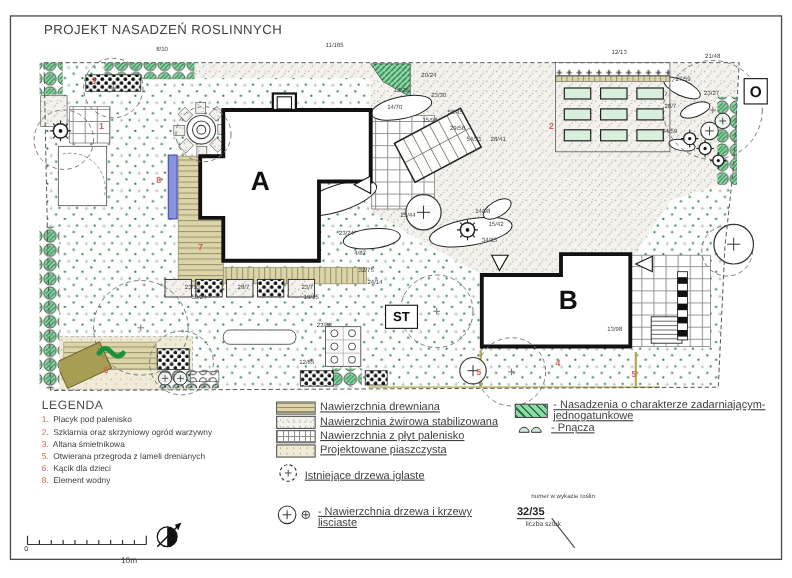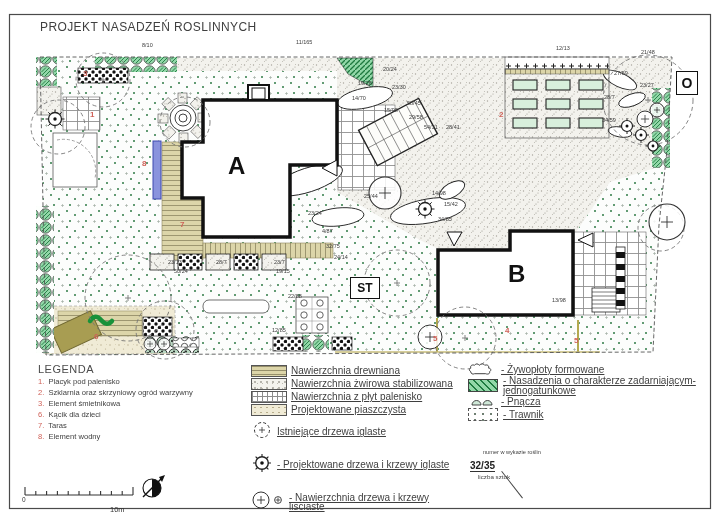--- a/index.html
+++ b/index.html
@@ -406,23 +406,23 @@
       <span class="plant" style="left: 288px; top: 293px;">22/88</span>
       <span class="plant" style="left: 272px; top: 327px;">12/85</span>
       <span class="plant" style="left: 552px; top: 297px;">13/98</span>
     </div>
 
   <div id="legend-left">
     <div id="legend-heading">LEGENDA</div>
     <div id="legend-items">
         <div class="li-row"><span class="li-num">1.</span><span> Placyk pod palenisko</span></div>
         <div class="li-row"><span class="li-num">2.</span><span> Szklarnia oraz skrzyniowy ogród warzywny</span></div>
-        <div class="li-row"><span class="li-num">3.</span><span> Element śmietnikowa</span></div>
+        <div class="li-row"><span class="li-num">3.</span><span> Altana śmietnikowa</span></div>
+        <div class="li-row"><span class="li-num">5.</span><span> Otwierana przegroda z lameli drenianych</span></div>
         <div class="li-row"><span class="li-num">6.</span><span> Kącik dla dzieci</span></div>
-        <div class="li-row"><span class="li-num">7.</span><span> Taras</span></div>
         <div class="li-row"><span class="li-num">8.</span><span> Element wodny</span></div>
       </div>
   </div>
 
   <div id="legend-mid">
     <div id="legend-surfaces">
         <div class="sw-row">
           <span class="swatch sw-wood"></span>
           <span class="sw-label">Nawierzchnia drewniana</span>
         </div>
@@ -440,69 +440,47 @@
         </div>
       </div>
     <div id="legend-trees">
         <div class="tree-row mt4">
           <span style="margin-right: 4px;"><svg width="22" height="20" viewBox="0 0 22 20">
               <circle cx="11" cy="10" r="7.5" fill="none" stroke="#333" stroke-width="1" stroke-dasharray="3,2.2"></circle>
               <path d="M8 10h6M11 7v6" stroke="#333" stroke-width="0.8"></path>
             </svg></span>
           <span class="sw-label">Istniejące drzewa iglaste</span>
         </div>
-        <div class="tree-row mt10">
-          <span style="margin-right: 4px;"><svg width="22" height="20" viewBox="0 0 22 20">
-              <g transform="translate(11,10)">
-                <circle r="6.3" fill="#fff" stroke="#222" stroke-width="1.4"></circle>
-                <path d="M0 -6.3V-9M0 6.3V9M-6.3 0H-9M6.3 0H9M-4.5 -4.5L-6.4 -6.4M4.5 4.5L6.4 6.4M-4.5 4.5L-6.4 6.4M4.5 -4.5L6.4 -6.4" stroke="#222" stroke-width="1.1"></path>
-                <circle r="1.8" fill="#111"></circle>
-              </g>
-            </svg></span>
-          <span class="sw-label">- Projektowane drzewa i krzewy iglaste</span>
-        </div>
         <div class="tree-row mt14">
           <span style="margin-right: 4px;"><svg width="34" height="20" viewBox="0 0 34 20">
               <circle cx="10" cy="10" r="8" fill="#fff" stroke="#333" stroke-width="1"></circle>
               <path d="M6 10h8M10 6v8" stroke="#333" stroke-width="0.9"></path>
               <circle cx="27" cy="10" r="3.4" fill="#fff" stroke="#333" stroke-width="0.9"></circle>
               <path d="M24.6 10h4.8M27 7.6v4.8" stroke="#333" stroke-width="0.8"></path>
             </svg></span>
           <span class="sw-label">- Nawierzchnia drzewa i krzewy lisciaste</span>
         </div>
       </div>
   </div>
 
   <div id="legend-right">
     <div id="legend-areas">
         <div class="sw-row">
-          <span class="swatch2 sw-none">
-            <svg width="30" height="13" viewBox="0 0 30 13">
-              <path d="M3,9 C1,8 1,5 3,5 C2,2 5,1 7,2 C8,0 11,0 12,2 C14,0 17,0 18,2 C20,1 23,2 22,5 C25,5 25,8 23,9 C24,11 21,12 19,11 L7,11 C5,12 3,11 3,9 Z" fill="#fff" stroke="#333" stroke-width="1"></path>
-            </svg>
-          </span>
-          <span class="sw-label">- Żywopłoty formowane</span>
-        </div>
-        <div class="sw-row">
           <span class="swatch2 sw-greenhatch"></span>
           <span class="sw-label">- Nasadzenia o charakterze zadarniającym- jednogatunkowe</span>
         </div>
         <div class="sw-row">
           <span class="swatch2 sw-none">
             <svg width="24" height="12" viewBox="0 0 24 12">
               <path d="M2,9 a4.5,4.5 0 1 1 9,0 z" fill="#cfe8d8" stroke="#333" stroke-width="0.9"></path>
               <path d="M13,9 a4.5,4.5 0 1 1 9,0 z" fill="#cfe8d8" stroke="#333" stroke-width="0.9"></path>
             </svg>
           </span>
           <span class="sw-label">- Pnącza</span>
         </div>
-        <div class="sw-row">
-          <span class="swatch2 sw-trawnik"></span>
-          <span class="sw-label">- Trawnik</span>
-        </div>
       </div>
   </div>
 
   <div id="plant-code">
     <div id="pc-top">numer w wykazie roślin</div>
     <span id="pc-val">32/35</span>
     <div id="pc-bot">liczba sztuk</div>
     <div id="pc-leader"></div>
   </div>
 

